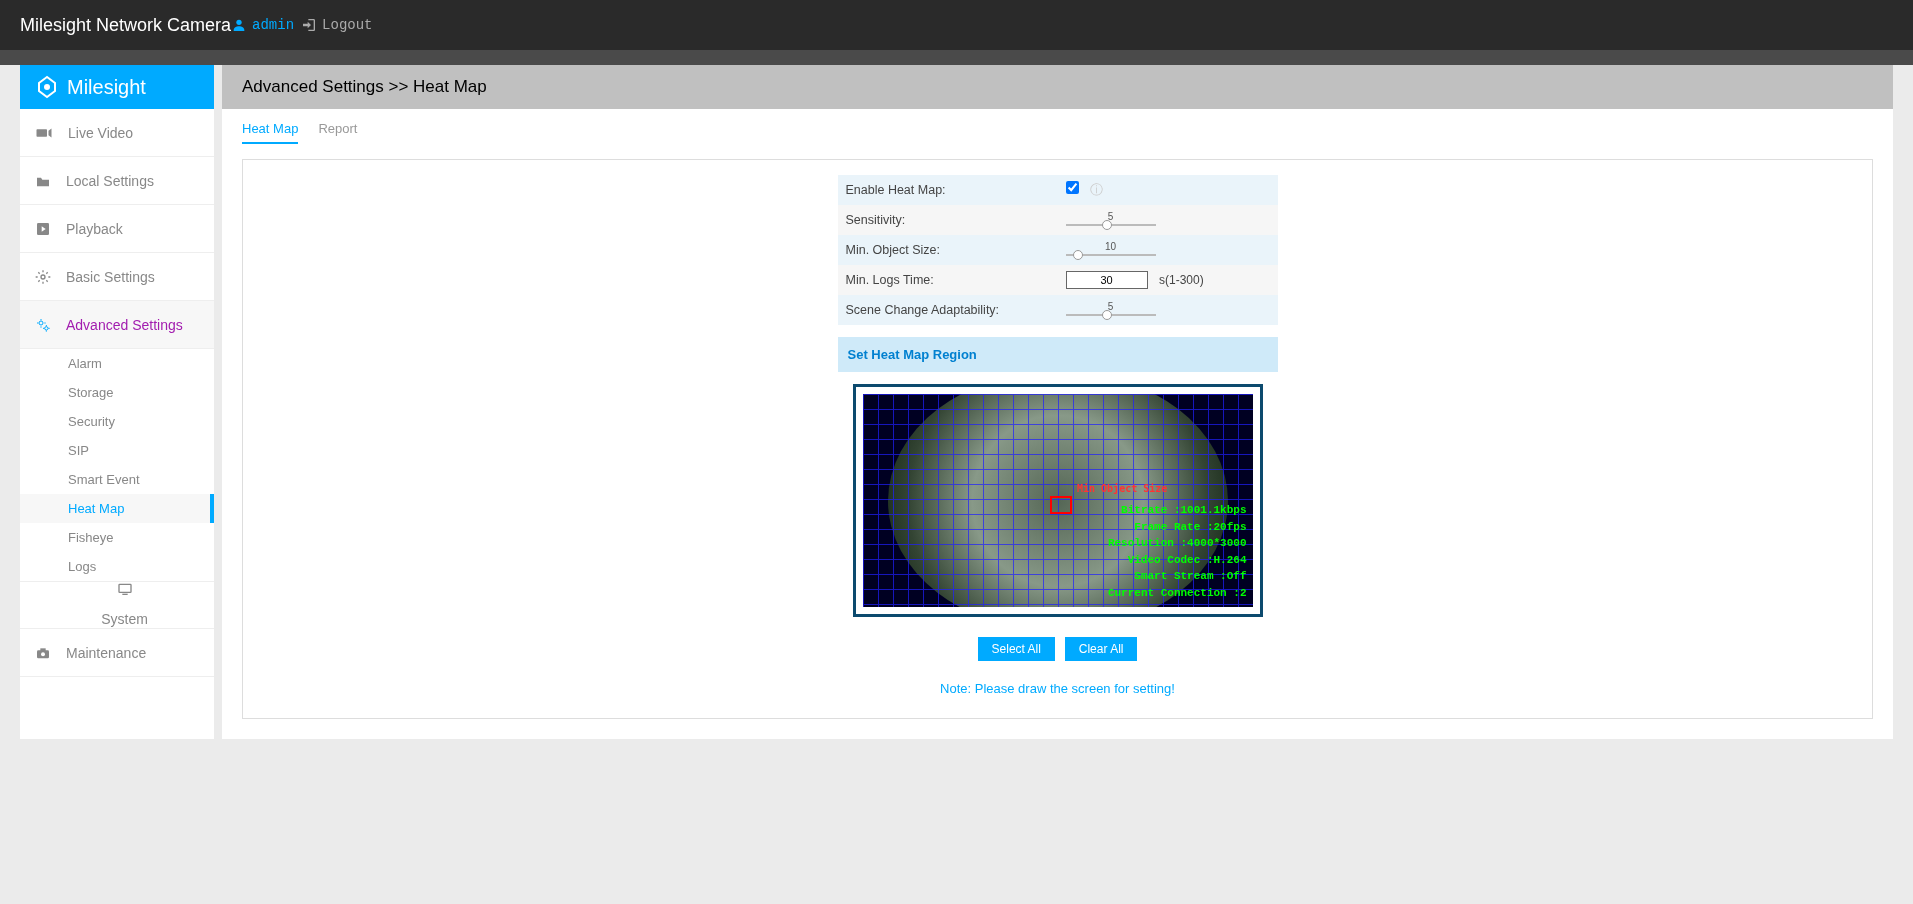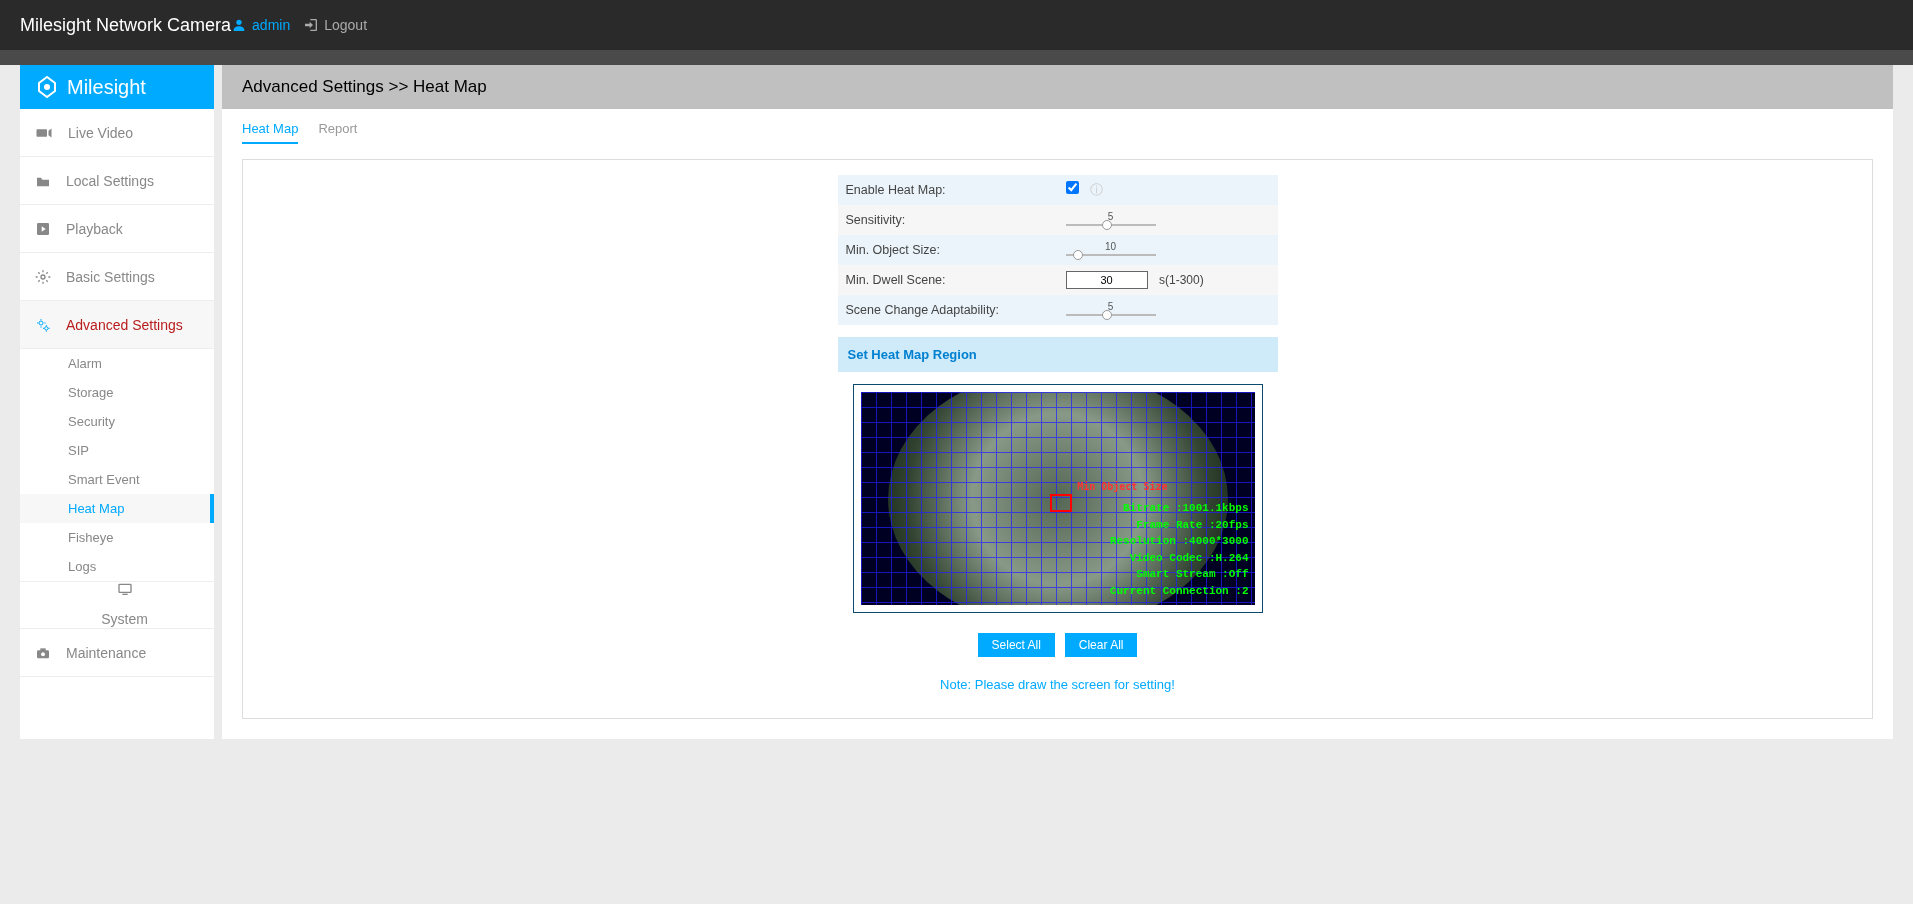--- a/index.html
+++ b/index.html
@@ -1,31 +1,31 @@
 <!DOCTYPE html>
 <html><head>
 <meta charset="utf-8">
 <style>
 * { margin: 0; padding: 0; box-sizing: border-box; }
 body { font-family: Arial, sans-serif; font-size: 14px; background: #ebebeb; color: #333; }
 
 
 .topbar { background: #2a2a2a; height: 50px; display: flex; align-items: center; padding: 0 20px; }
 .topbar-title { color: #fff; font-size: 18px; }
-.topbar-right { display: flex; align-items: center; gap: 13px; }
+.topbar-right { display: flex; align-items: center; gap: 7px; font-family: Liberation Mono, monospace; }
 .user-link { color: #00aaff; font-size: 14px; display: flex; align-items: center; gap: 5px; cursor: pointer; }
 .logout-link { color: #aaa; font-size: 14px; display: flex; align-items: center; gap: 5px; cursor: pointer; }
 .separator-bar { background: #4a4a4a; height: 15px; }
 
 
 .layout { display: flex; padding: 0; }
 .sidebar { width: 194px; background: #fff; margin-left: 20px; }
 .sidebar-logo { background: #00aaff; color: #fff; height: 44px; display: flex; align-items: center; padding-left: 15px; font-size: 20px; gap: 8px; }
 .sidebar-item { display: flex; align-items: center; height: 48px; padding-left: 15px; gap: 15px; color: #888; cursor: pointer; border-bottom: 1px solid #eee; }
-.sidebar-item.active { color: #b91c1c; background: #f7f7f7; }
+.sidebar-item.active { color: #a21caf; background: #f7f7f7; }
 .sidebar-subitems { }
 .sidebar-subitem { display: flex; align-items: center; height: 29px; padding-left: 48px; color: #888; cursor: pointer; font-size: 13px; }
 .sidebar-subitem.active { color: #00aaff; background: #f7f7f7; border-right: 4px solid #00aaff; }
 
 
 .content { flex: 1; margin-left: 8px; margin-right: 20px; }
 .breadcrumb-bar { background: #c0c0c0; height: 44px; display: flex; align-items: center; padding-left: 20px; color: #000000; font-size: 17px; }
 .content-body { background: #fff; padding: 12px 20px 20px 20px; min-height: 630px; position: relative;}
 .tabs { display: flex; gap: 20px; font-size: 13px; margin-bottom: 15px; }
 .tab { color: #999; cursor: pointer; padding-bottom: 6px; }
@@ -41,21 +41,21 @@
 .settings-table td.control { padding-left: 8px; }
 .slider-wrap { position: relative; width: 90px; padding-top: 10px;}
 .slider-val { position: absolute; top: -3px; left: 50%; transform: translateX(-50%); font-size: 10px; color: #555; }
 .slider-track { height: 2px; background: #bbb; position: relative; }
 .slider-thumb { width: 10px; height: 10px; border-radius: 50%; background: #fff; border: 1px solid #999; position: absolute; top: -4px; }
 input[type=text].numbox { width: 82px; height: 18px; border: 1px solid #666; font-size: 11px; text-align: center; }
 .unit-label { font-size: 12px; margin-left: 8px; color: #444;}
 
 .section-header { background: #cfeaf9; color: #0080d0; font-weight: bold; font-size: 13px; padding: 10px; margin-top: 12px; width: 440px; margin-left: auto; margin-right: auto;}
 
-.preview-box { border: 1px solid #0c4a6e; width: 410px; padding: 7px; margin: 12px auto 0 auto; }
+.preview-box { border: 3px solid #0c4a6e; width: 410px; padding: 7px; margin: 12px auto 0 auto; }
 .preview-canvas { width: 100%; height: 213px; background: #000022; position: relative; overflow: hidden; }
 .grid-overlay { position: absolute; inset: 0; background-image: linear-gradient(#2020ff 1px, transparent 1px), linear-gradient(90deg, #2020ff 1px, transparent 1px); background-size: 15px 15px; opacity: 0.7;}
 .fisheye-circle { position: absolute; width: 340px; height: 260px; border-radius: 50%; background: radial-gradient(circle, #556655 0%, #889988 40%, #334433 70%, #001100 100%); left: 50%; top: 50%; transform: translate(-50%, -50%);}
 .red-box { position:absolute; border: 2px solid red; width: 22px; height: 18px; left: 48%; top: 48%;}
 .osd-label-red { position:absolute; color: #ff3333; font-family: monospace; font-size: 10px; left: 55%; top: 42%; font-weight: bold;}
 .osd-text { position: absolute; bottom: 6px; right: 6px; text-align: right; font-family: 'Courier New', monospace; font-size: 11px; color: #00ff00; font-weight: bold; line-height: 1.5;}
 
 .btn-row { text-align: center; margin-top: 20px;}
 .btn { background: #00aaff; color: #fff; border: none; padding: 5px 14px; font-size: 12px; cursor: pointer; margin: 0 3px;}
 .note { text-align: center; color: #00aaff; font-size: 13px; margin-top: 20px;}
@@ -208,21 +208,21 @@
             <td class="control">
               <div class="slider-wrap">
                 <div class="slider-val">10</div>
                 <div class="slider-track">
                         <div class="slider-thumb" style="left:8%;"></div>
                       </div>
               </div>
             </td>
           </tr>
           <tr class="norm">
-            <td class="label">Min. Dwell Scene:</td>
+            <td class="label">Min. Logs Time:</td>
             <td class="control">
               <input type="text" class="numbox" value="30" style="">
               <span class="unit-label">s(1-300)</span>
             </td>
           </tr>
           <tr class="alt">
             <td class="label">Scene Change Adaptability:</td>
             <td class="control">
               <div class="slider-wrap">
                 <div class="slider-val">5</div>

